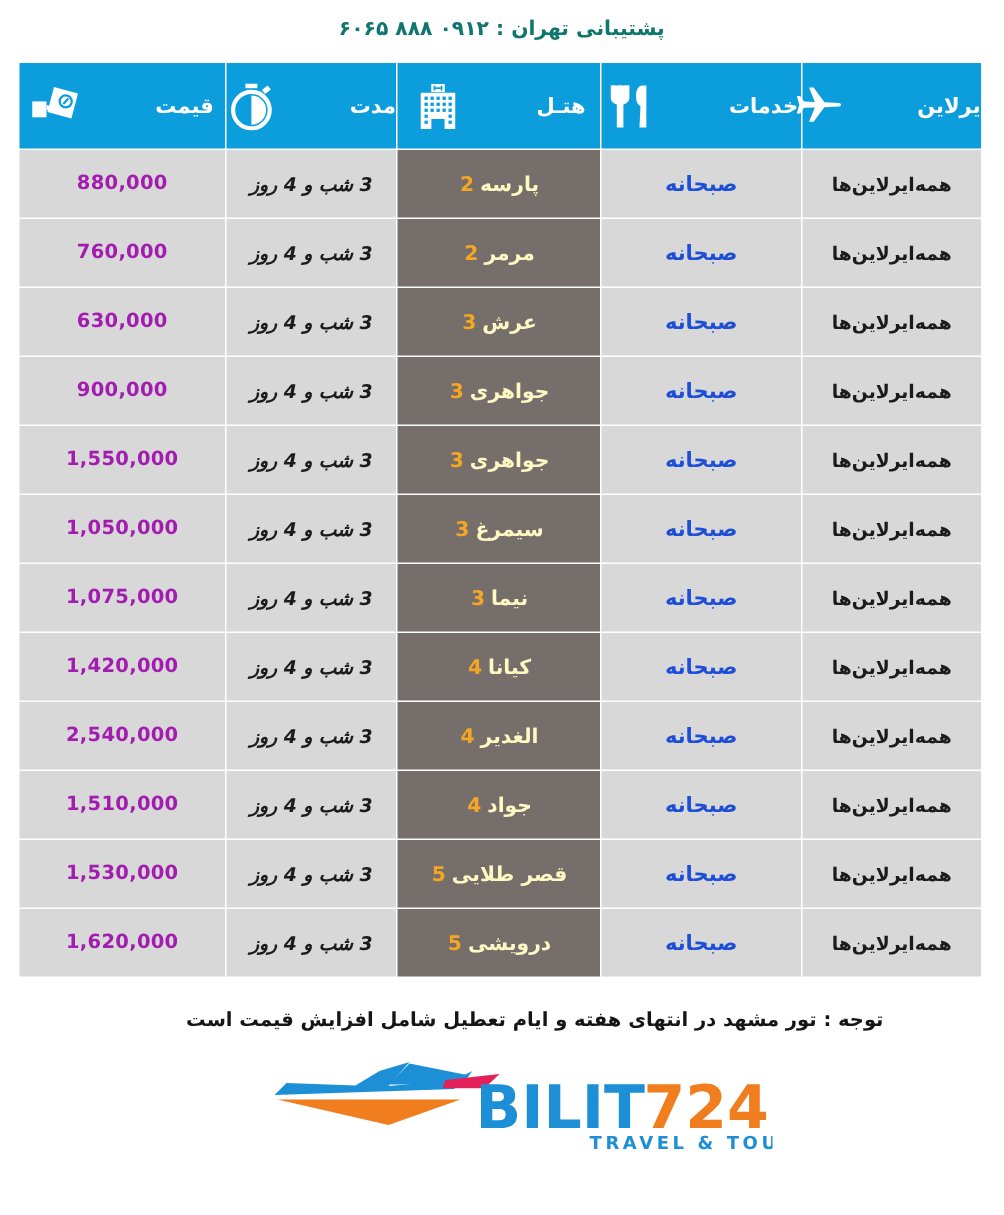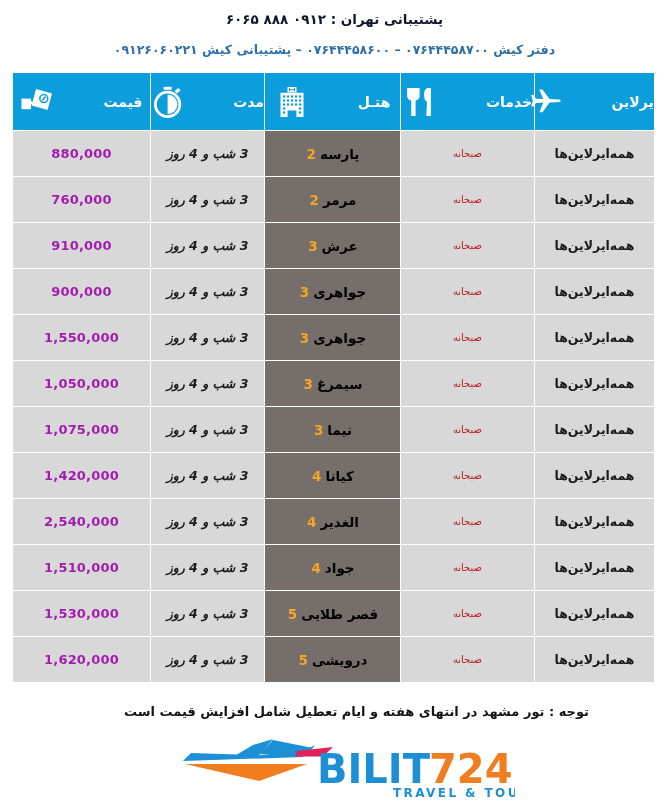--- a/index.html
+++ b/index.html
@@ -18,21 +18,21 @@
 
   
   .contact-header {
     padding-top: 9px;
     text-align: center;
     color: #2b6ca3;
   }
   .contact-line-1 {
     font-size: 13.5px;
     font-weight: bold;
-    color: #0f172a;
+    color: #0f766e;
     line-height: 20px;
     letter-spacing: 0.2px;
   }
   .contact-line-2 {
     font-size: 12.5px;
     font-weight: bold;
     color: #2f6fa5;
     line-height: 20px;
     margin-top: 11px;
     letter-spacing: 0.2px;
@@ -112,31 +112,31 @@
     font-weight: bold;
     color: #1b1b1b;
     font-style: italic;
   }
   td.cell-hotel {
     background: #766e6b;
     font-size: 13.5px;
     font-weight: bold;
     color: #ffffff;
   }
-  td.cell-hotel .hotel-name { color: #000000; }
+  td.cell-hotel .hotel-name { color: #fef9c3; }
   td.cell-hotel .hotel-stars {
     color: #f5a623;
     font-weight: bold;
     margin-right: 4px;
     margin-left: 1px;
   }
   td.cell-services {
-    font-size: 10px;
-    font-weight: normal;
-    color: #b91c1c;
+    font-size: 14px;
+    font-weight: bold;
+    color: #1d4ed8;
   }
   td.cell-airline {
     font-size: 12.5px;
     font-weight: bold;
     color: #1b1b1b;
   }
 
   
   .footer-note {
     margin-top: 21px;
@@ -156,21 +156,20 @@
     justify-content: center;
     direction: ltr;
   }
   .logo-svg { display: block; }
 </style>
 </head>
 <body>
 
 <div class="contact-header">
   <div class="contact-line-1">پشتیبانی تهران : ۰۹۱۲ ۸۸۸ ۶۰۶۵</div>
-  <div class="contact-line-2">دفتر کیش ۰۷۶۴۴۴۵۸۷۰۰ – ۰۷۶۴۴۴۵۸۶۰۰ – پشتیبانی کیش ۰۹۱۲۶۰۶۰۲۲۱</div>
 </div>
 
 <div class="price-table-wrap">
   <table class="price-table">
     <colgroup>
       <col class="c-airline">
         <col class="c-services">
         <col class="c-hotel">
         <col class="c-duration">
         <col class="c-price">
@@ -274,21 +273,21 @@
           <td class="cell-services">صبحانه</td>
           <td class="cell-hotel"><span class="hotel-name">مرمر</span><span class="hotel-stars">2</span></td>
           <td class="cell-duration">3 شب و 4 روز</td>
           <td class="cell-price">760,000</td>
         </tr>
         <tr>
           <td class="cell-airline">همه‌ایرلاین‌ها</td>
           <td class="cell-services">صبحانه</td>
           <td class="cell-hotel"><span class="hotel-name">عرش</span><span class="hotel-stars">3</span></td>
           <td class="cell-duration">3 شب و 4 روز</td>
-          <td class="cell-price">910,000</td>
+          <td class="cell-price">630,000</td>
         </tr>
         <tr>
           <td class="cell-airline">همه‌ایرلاین‌ها</td>
           <td class="cell-services">صبحانه</td>
           <td class="cell-hotel"><span class="hotel-name">جواهری</span><span class="hotel-stars">3</span></td>
           <td class="cell-duration">3 شب و 4 روز</td>
           <td class="cell-price">900,000</td>
         </tr>
         <tr>
           <td class="cell-airline">همه‌ایرلاین‌ها</td>

